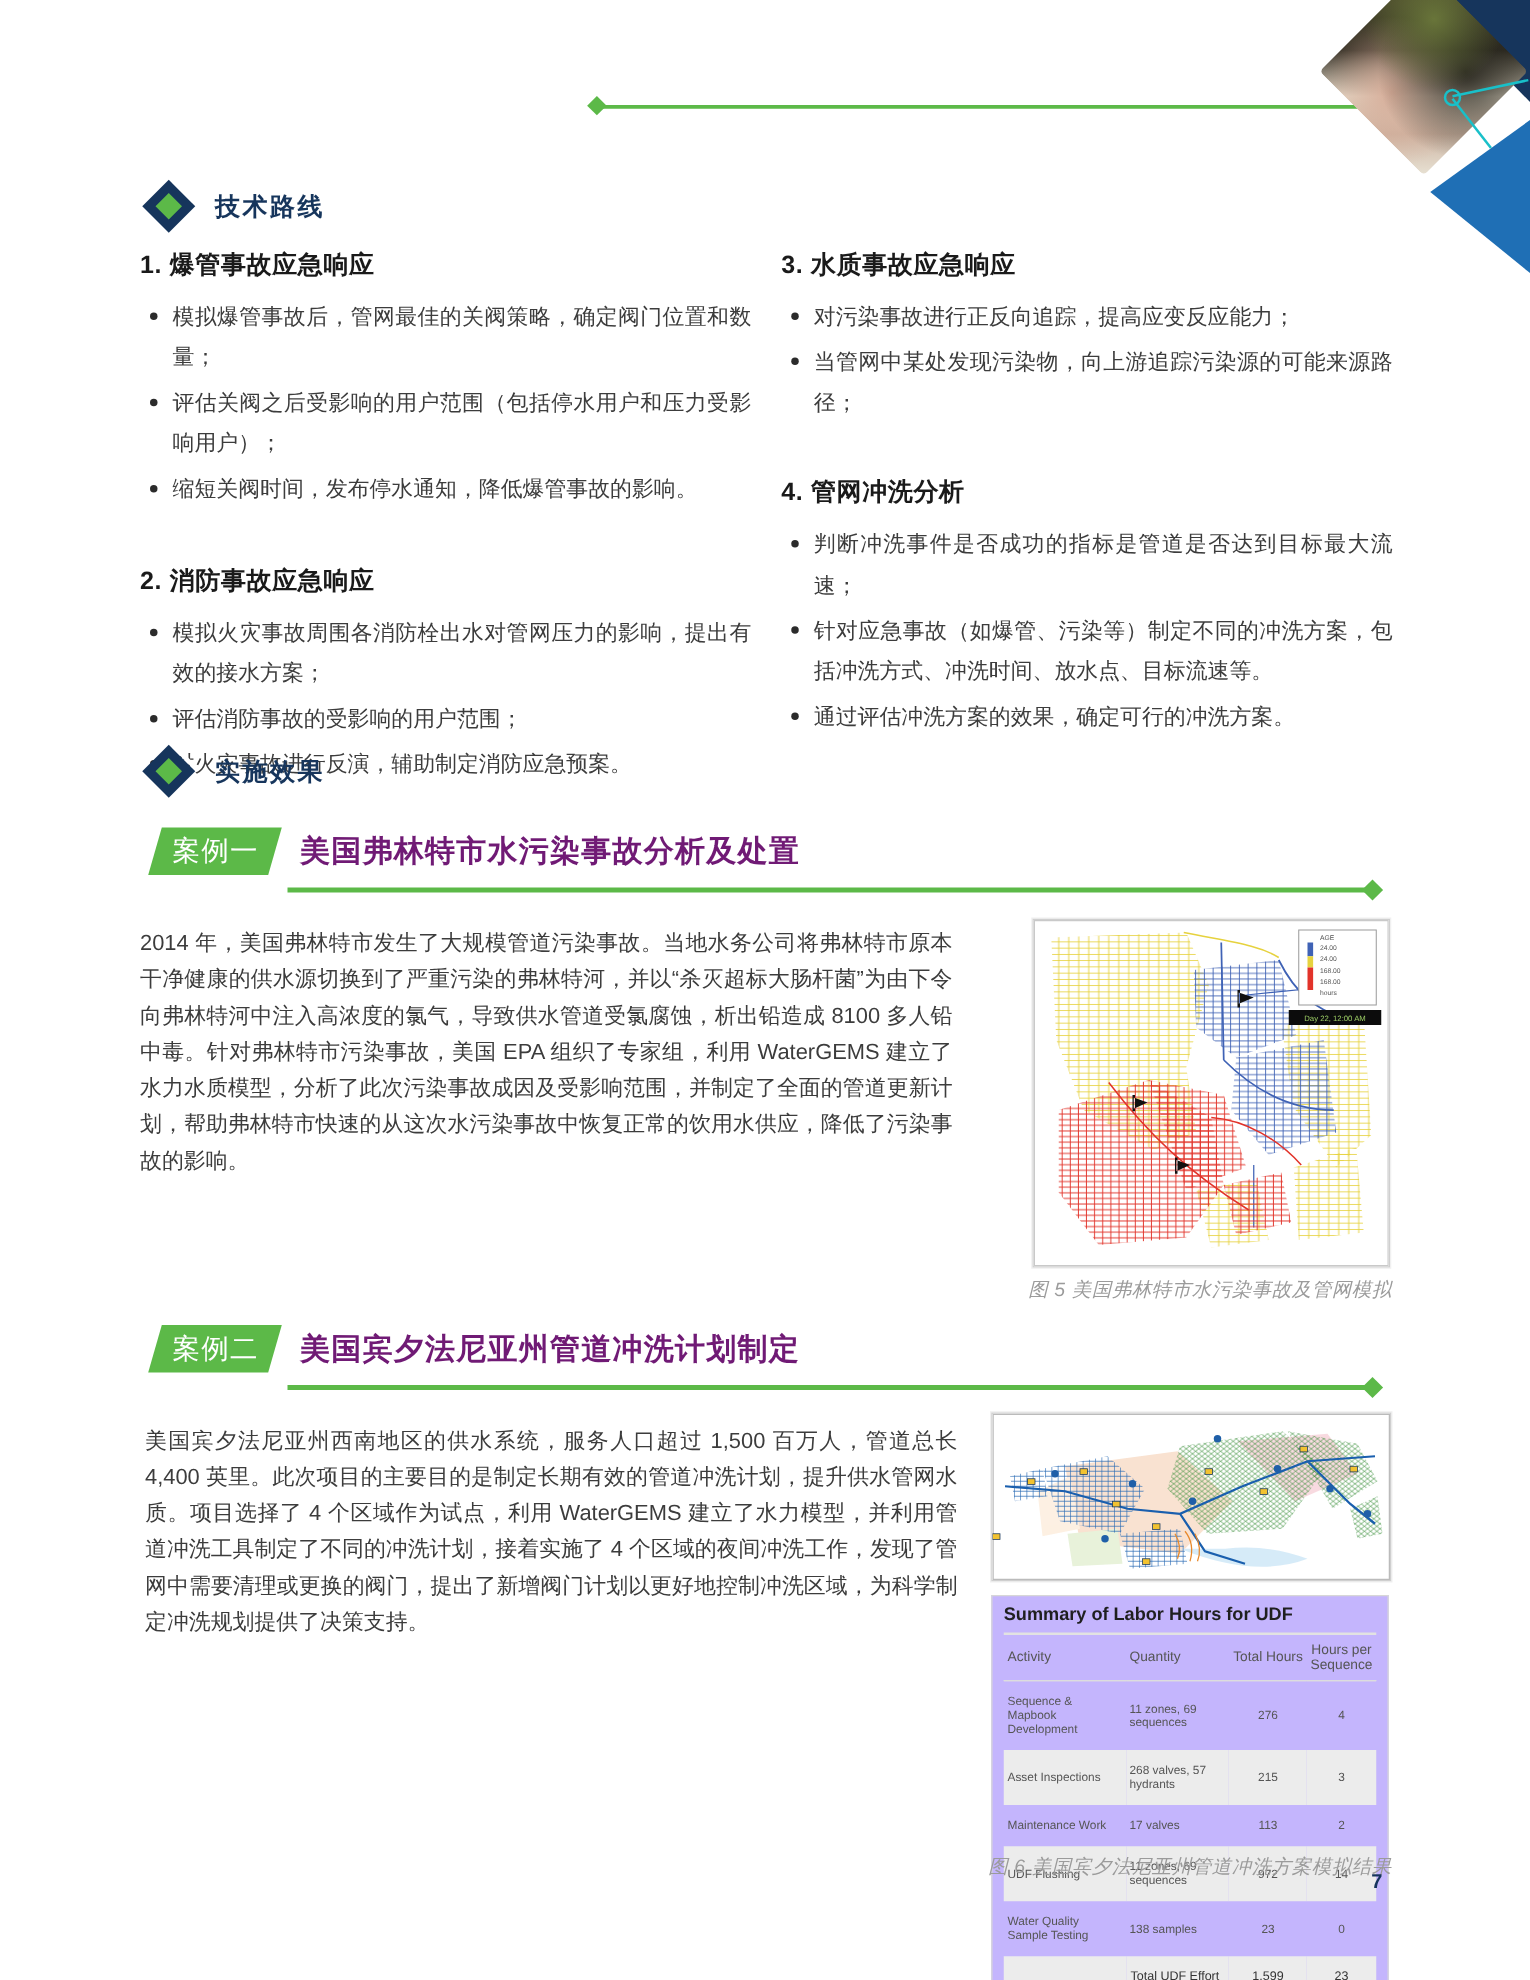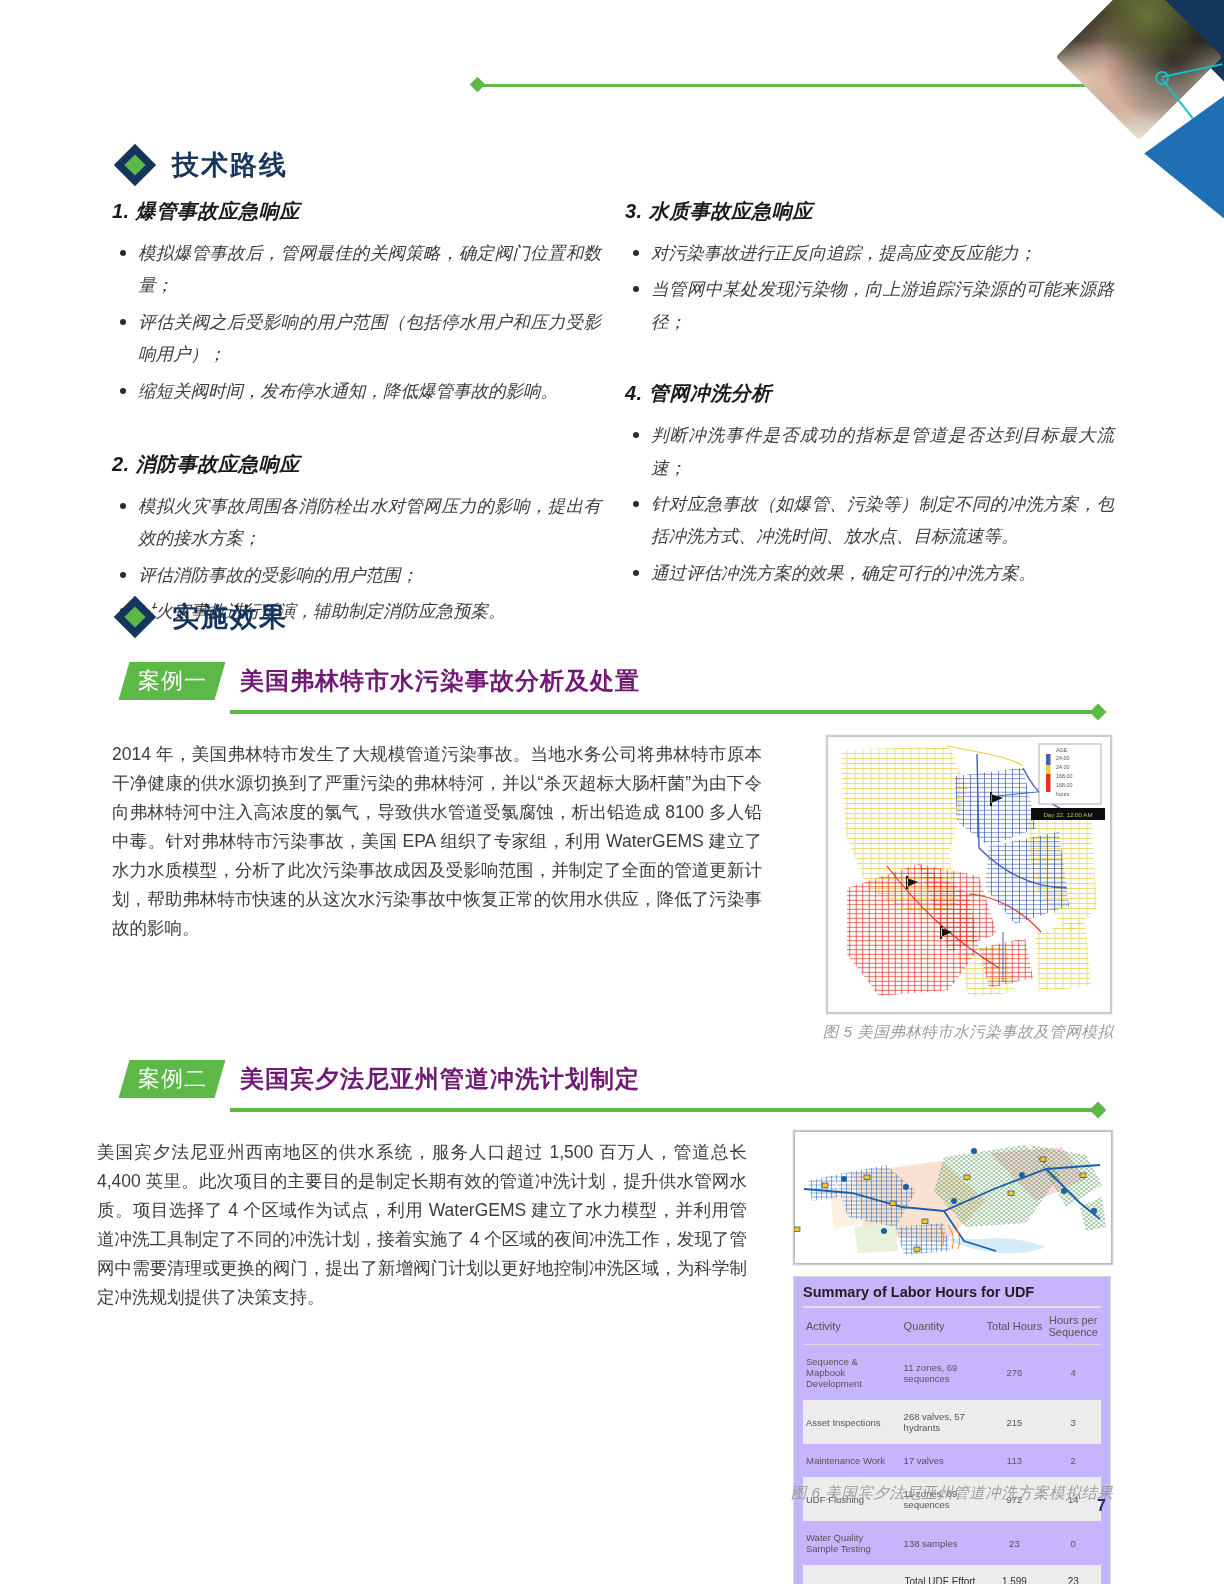--- a/index.html
+++ b/index.html
@@ -20,24 +20,24 @@
     overflow:hidden;border-radius:4px;
     background:
       radial-gradient(circle at 30% 20%,rgba(110,124,60,.9),rgba(110,124,60,0) 45%),
       radial-gradient(circle at 70% 30%,rgba(40,38,30,.95),rgba(40,38,30,0) 60%),
       radial-gradient(circle at 45% 75%,rgba(214,170,150,.95),rgba(214,170,150,0) 55%),
       linear-gradient(135deg,#54512f 0%,#2f2c22 40%,#e4dccb 62%,#cdb4a2 80%,#e8e2d4 100%);}
   .corner .net-line{position:absolute;background:#19c0c9;height:2px;transform-origin:0 50%;}
   .corner .net-dot{position:absolute;width:10px;height:10px;border:2px solid #19c0c9;border-radius:50%;}
   
   .sec-head{position:absolute;display:flex;align-items:center;gap:14px;}
-  .sec-head .txt{font-size:27px;font-weight:bold;color:#16355c;letter-spacing:2px;}
+  .sec-head .txt{font-size:20px;font-weight:bold;color:#16355c;letter-spacing:2px;}
   
   .cols{position:absolute;left:112px;top:198px;width:1002px;display:flex;gap:24px;}
-  .col{flex:1;font-style:italic;}
+  .col{flex:1;}
   .num-item{margin-bottom:34px;}
   .num-item h3{margin:0 0 12px 0;font-size:20px;color:#1a1a1a;letter-spacing:.5px;}
   .num-item ul{list-style:none;margin:0;padding:0 0 0 26px;}
   .num-item li{position:relative;font-size:17.5px;line-height:1.85;color:#3c3c3c;margin-bottom:4px;text-align:justify;}
   .num-item li .dot{position:absolute;left:-18px;top:13px;width:6px;height:6px;border-radius:50%;background:#2b2b2b;}
   
   .case-head{position:absolute;height:40px;}
   .case-label{position:absolute;left:0;top:0;width:96px;height:38px;background:#5cb948;transform:skewX(-16deg);
     display:flex;align-items:center;justify-content:center;}
   .case-label span{transform:skewX(16deg);color:#fff;font-size:22px;letter-spacing:1px;}
@@ -213,21 +213,21 @@
   <div class="case-head" style="left:124px;top:1060px;width:990px;">
     <div class="case-label">
       <span>案例二</span>
     </div>
     <div class="case-title">美国宾夕法尼亚州管道冲洗计划制定</div>
   </div>
   <div class="case-rule" style="left:230px;top:1108px;width:868px;">
     <div class="end-diamond"></div>
   </div>
 
-  <div class="body-text" style="left:97px;top:1138px;width:650px;">美国宾夕法尼亚州西南地区的供水系统，服务人口超过 1,500 百万人，管道总长 4,400 英里。此次项目的主要目的是制定长期有效的管道冲洗计划，提升供水管网水质。项目选择了 4 个区域作为试点，利用 WaterGEMS 建立了水力模型，并利用管道冲洗工具制定了不同的冲洗计划，接着实施了 4 个区域的夜间冲洗工作，发现了管网中需要清理或更换的阀门，提出了新增阀门计划以更好地控制冲洗区域，为科学制定冲洗规划提供了决策支持。</div>
+  <div class="body-text" style="left:116px;top:1138px;width:650px;">美国宾夕法尼亚州西南地区的供水系统，服务人口超过 1,500 百万人，管道总长 4,400 英里。此次项目的主要目的是制定长期有效的管道冲洗计划，提升供水管网水质。项目选择了 4 个区域作为试点，利用 WaterGEMS 建立了水力模型，并利用管道冲洗工具制定了不同的冲洗计划，接着实施了 4 个区域的夜间冲洗工作，发现了管网中需要清理或更换的阀门，提出了新增阀门计划以更好地控制冲洗区域，为科学制定冲洗规划提供了决策支持。</div>
 
   <div class="fig" style="left:793px;top:1130px;">
     <svg class="fig-frame" width="318" height="133" viewBox="0 0 318 133">
       <defs>
         <pattern id="patG2" width="5" height="4" patternUnits="userSpaceOnUse">
           <path d="M0 0 L5 4 M5 0 L0 4" stroke="#3a8f3a" stroke-width="0.5" fill="none"></path>
         </pattern>
         <pattern id="patB2" width="5" height="4" patternUnits="userSpaceOnUse">
           <path d="M0 2 H5 M2.5 0 V4" stroke="#2b6cb5" stroke-width="0.55" fill="none"></path>
         </pattern>

